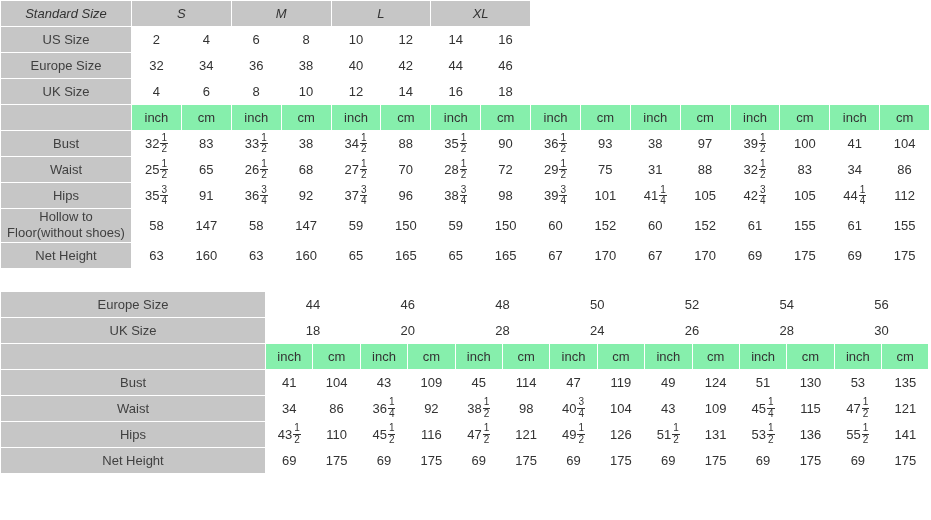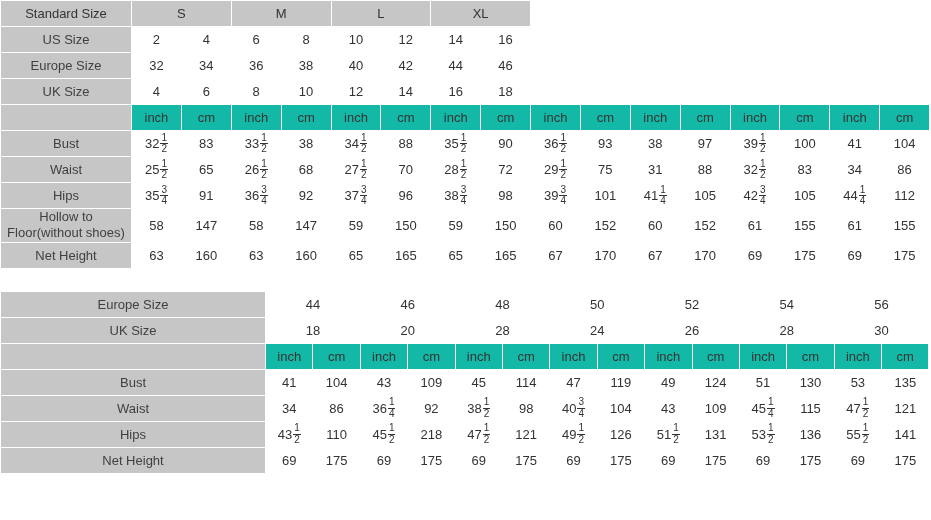--- a/index.html
+++ b/index.html
@@ -31,27 +31,28 @@
     padding: 0;
     height: 26px;
     font-size: 13px;
     background: #ffffff;
     color: #333;
     box-sizing: border-box;
   }
   table.size-table td.hdr {
     background: #c6c6c6;
     color: #333333;
+    font-style: italic;
   }
   table.size-table td.rowlabel {
     background: #c6c6c6;
     color: #404040;
   }
   table.size-table td.unit {
-    background: #14b8a6;
+    background: #86efac;
   }
   table.size-table td.blank {
     background: #c6c6c6;
   }
   .spacer {
     height: 22px;
   }
   .frac {
     display: inline-block;
     position: relative;
@@ -414,21 +415,21 @@
           <td class="rowlabel">Hips</td>
           <td class=""><span class="valwrap">43<span class="frac">
                 <span class="num">1</span>
                 <span class="den">2</span>
               </span></span></td>
           <td class="">110</td>
           <td class=""><span class="valwrap">45<span class="frac">
                 <span class="num">1</span>
                 <span class="den">2</span>
               </span></span></td>
-          <td class="">218</td>
+          <td class="">116</td>
           <td class=""><span class="valwrap">47<span class="frac">
                 <span class="num">1</span>
                 <span class="den">2</span>
               </span></span></td>
           <td class="">121</td>
           <td class=""><span class="valwrap">49<span class="frac">
                 <span class="num">1</span>
                 <span class="den">2</span>
               </span></span></td>
           <td class="">126</td>

